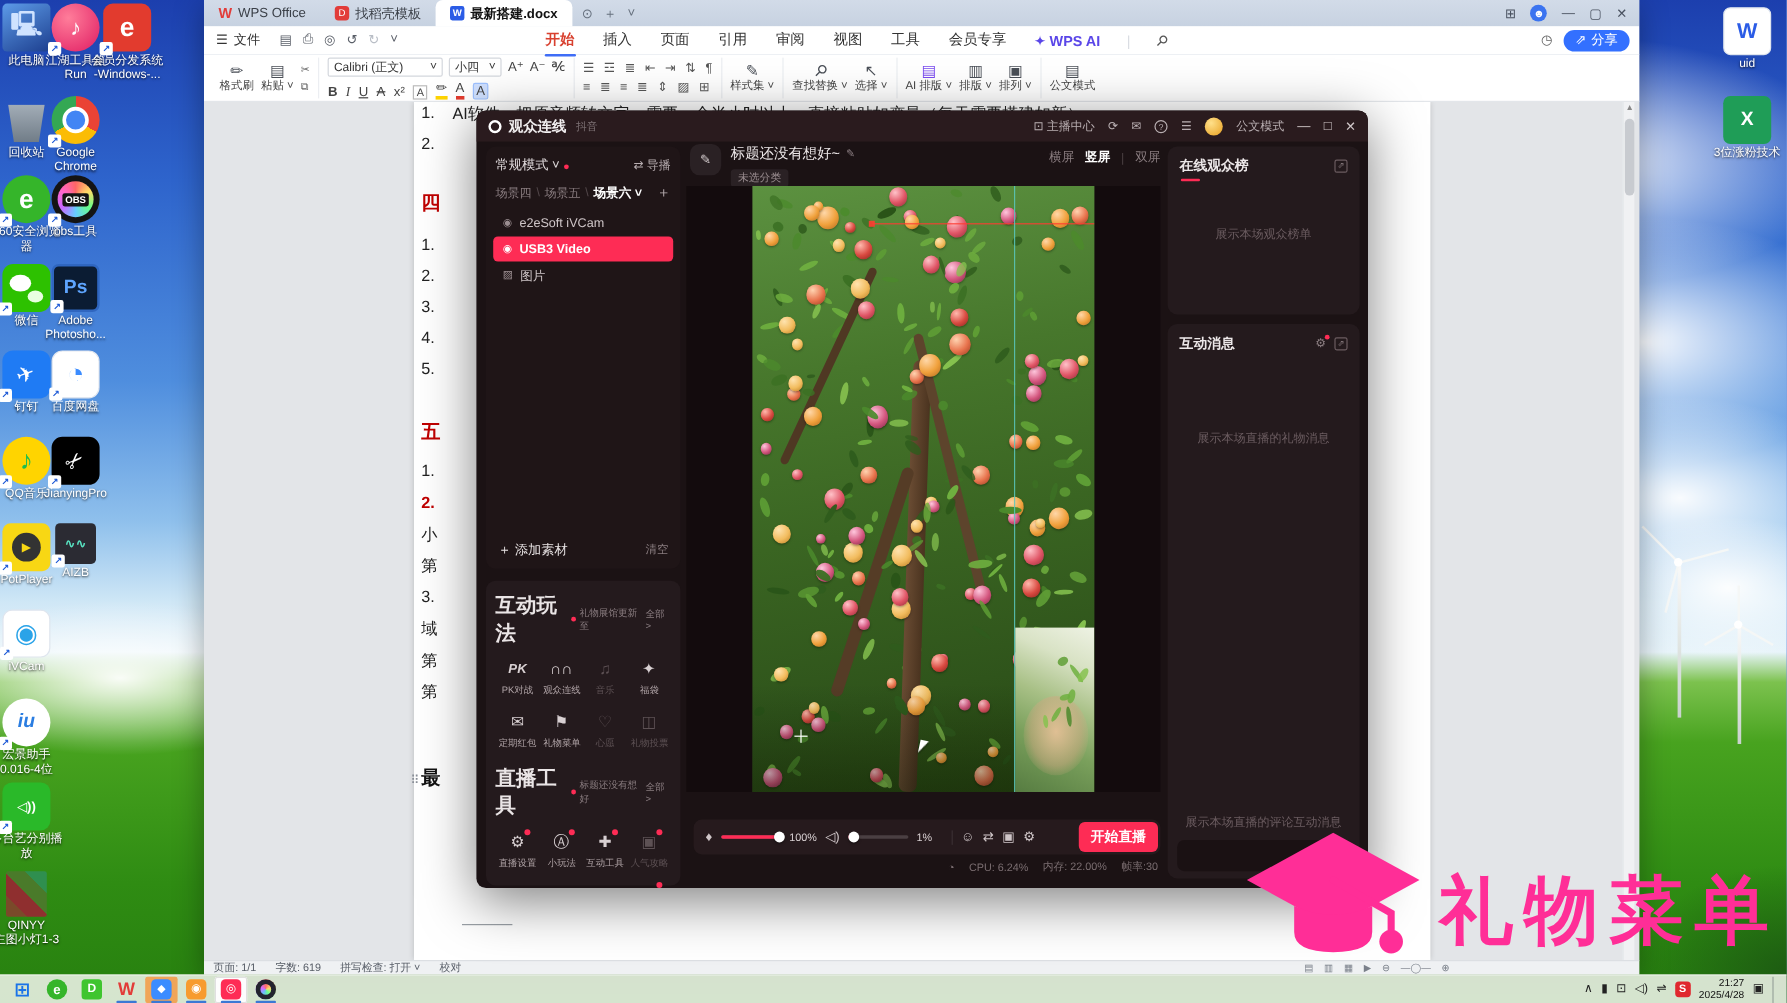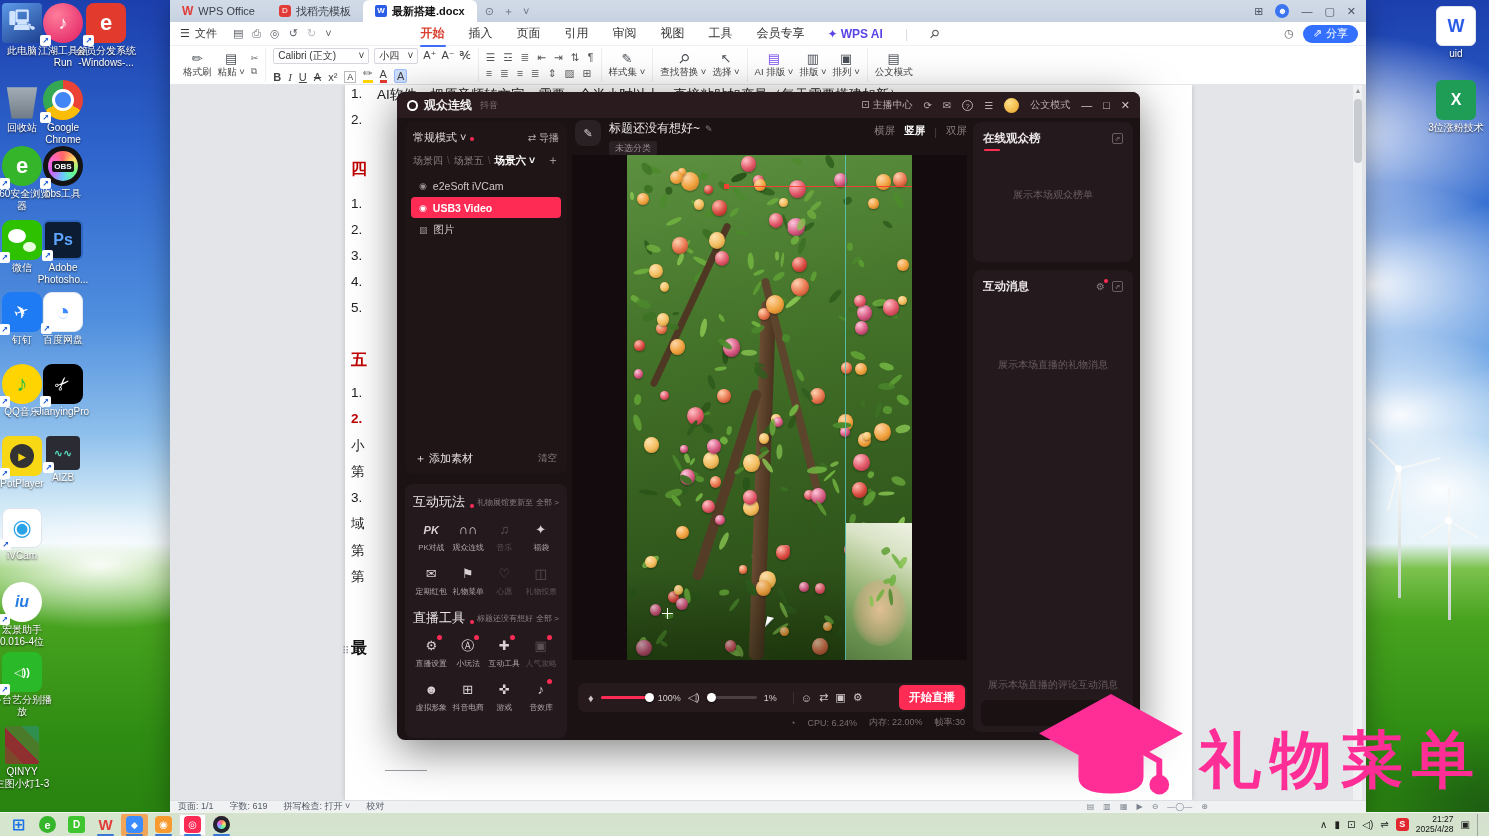--- a/index.html
+++ b/index.html
@@ -68,21 +68,21 @@
 .wtab.active{background:#fff;border-radius:6px 6px 0 0;font-weight:bold;color:#111}
 .wlogo{color:#e23c39;font-weight:bold;font-size:12px}
 .dklogo{width:12px;height:12px;border-radius:3px;background:#e23c39;color:#fff;font-size:8px;line-height:12px;text-align:center}
 .wdoc{width:12px;height:12px;border-radius:2px;background:#2b5ce6;color:#fff;font-size:8px;line-height:12px;text-align:center}
 .tabtools{display:flex;align-items:center;gap:9px;margin-left:8px;color:#66707e;font-size:11px}
 .wcorner{margin-left:auto;display:flex;align-items:center;gap:12px;padding-right:10px;color:#4a5260;font-size:11px}
 .person{width:14px;height:14px;border-radius:50%;background:#3b74f0;color:#fff;font-size:9px;line-height:14px;text-align:center}
 .wps-menurow{height:24px;background:#fff;display:flex;align-items:center;border-bottom:1px solid #edf0f4;font-size:11px;color:#333}
 .filebtn{display:flex;gap:5px;align-items:center;padding:0 10px}
 .quick{display:flex;gap:9px;color:#5a5f68;font-size:11px;padding:0 6px}
-.nav{display:flex;gap:22px;margin-left:82px;align-items:center;font-size:12px;color:#333}
+.nav{display:flex;gap:22px;margin-left:116px;align-items:center;font-size:12px;color:#333}
 .navtab{cursor:pointer;position:relative;padding:2px 1px}
 .navtab.active{color:#d8402f;font-weight:bold}
 .navtab.active::after{content:"";position:absolute;left:0;right:0;bottom:-3px;height:2px;background:#3f6df6;border-radius:1px}
 .navai{color:#5a46e8;font-weight:bold;display:flex;gap:3px;align-items:center}
 .mright{margin-left:auto;display:flex;gap:9px;align-items:center;padding-right:8px}
 .sharepill{background:#3370ff;color:#fff;border-radius:11px;height:18px;display:flex;align-items:center;gap:4px;padding:0 10px;font-size:11px;cursor:pointer}
 .wps-ribbon{height:39px;background:#fff;border-bottom:1px solid #e3e6ea;display:flex;align-items:stretch;padding:2px 6px;overflow:hidden}
 .rgroup{display:flex;align-items:center;border-right:1px solid #eceef2;padding:0 7px;gap:6px;flex-shrink:0}
 .vbtn{display:flex;flex-direction:column;align-items:center;justify-content:center;font-size:9.5px;color:#444;gap:1px;cursor:pointer;line-height:1.1}
 .vbtn .ic{font-size:13px;color:#4a4f57}
@@ -139,22 +139,22 @@
 .src{display:flex;align-items:center;gap:6px;height:21px;padding:0 8px;font-size:10.5px;color:#cfc6c8;margin:1px 6px;border-radius:4px;cursor:pointer}
 .src .sic{font-size:9px;color:#9a8d90}
 .src.on{background:#fe2c55;color:#fff;font-weight:600}
 .src.on .sic{color:#fff}
 .addrow{position:absolute;left:10px;right:10px;bottom:8px;display:flex;justify-content:space-between;align-items:center}
 .addlab{font-size:11px;color:#e9e4e5}
 .clearlab{font-size:9.5px;color:#8a7d80;cursor:pointer}
 .cardB{left:8px;top:392px;width:162px;height:254px;padding:9px 8px}
 .lsec{margin-bottom:11px}
 .lsec-h{display:flex;align-items:center;justify-content:space-between}
-.lsec-t{font-size:13px;font-weight:normal;color:#eae5e6}
-.lsec-r{display:flex;align-items:flex-end;gap:3px;font-size:8px;color:#8a7d80;cursor:pointer}
+.lsec-t{font-size:17px;font-weight:bold;color:#eae5e6}
+.lsec-r{display:flex;align-items:center;gap:3px;font-size:8px;color:#8a7d80;cursor:pointer}
 .lgrid{display:grid;grid-template-columns:repeat(4,1fr);row-gap:9px;margin-top:8px}
 .litem{text-align:center;cursor:pointer}
 .lic{width:24px;height:22px;margin:0 auto;position:relative;color:#d8d0d2;font-size:13px;line-height:22px}
 .lic.pk{font-style:italic;font-weight:bold;font-size:11px}
 .llb{font-size:8.5px;color:#b0a4a7;margin-top:1px;white-space:nowrap;transform:scale(.92)}
 .litem.dim .lic,.litem.dim .llb{color:#5d5154}
 .ldot{position:absolute;top:0;right:1px;width:5px;height:5px;border-radius:50%;background:#fe2c55}
 .chead{position:absolute;left:178px;top:28px;width:392px;display:flex;gap:8px}
 .editsq{width:26px;height:26px;border-radius:8px;background:#2a2124;color:#d8d0d2;font-size:11px;display:flex;align-items:center;justify-content:center;cursor:pointer}
 .ctitle{font-size:12px;color:#ece7e8;display:flex;gap:5px;align-items:center}

